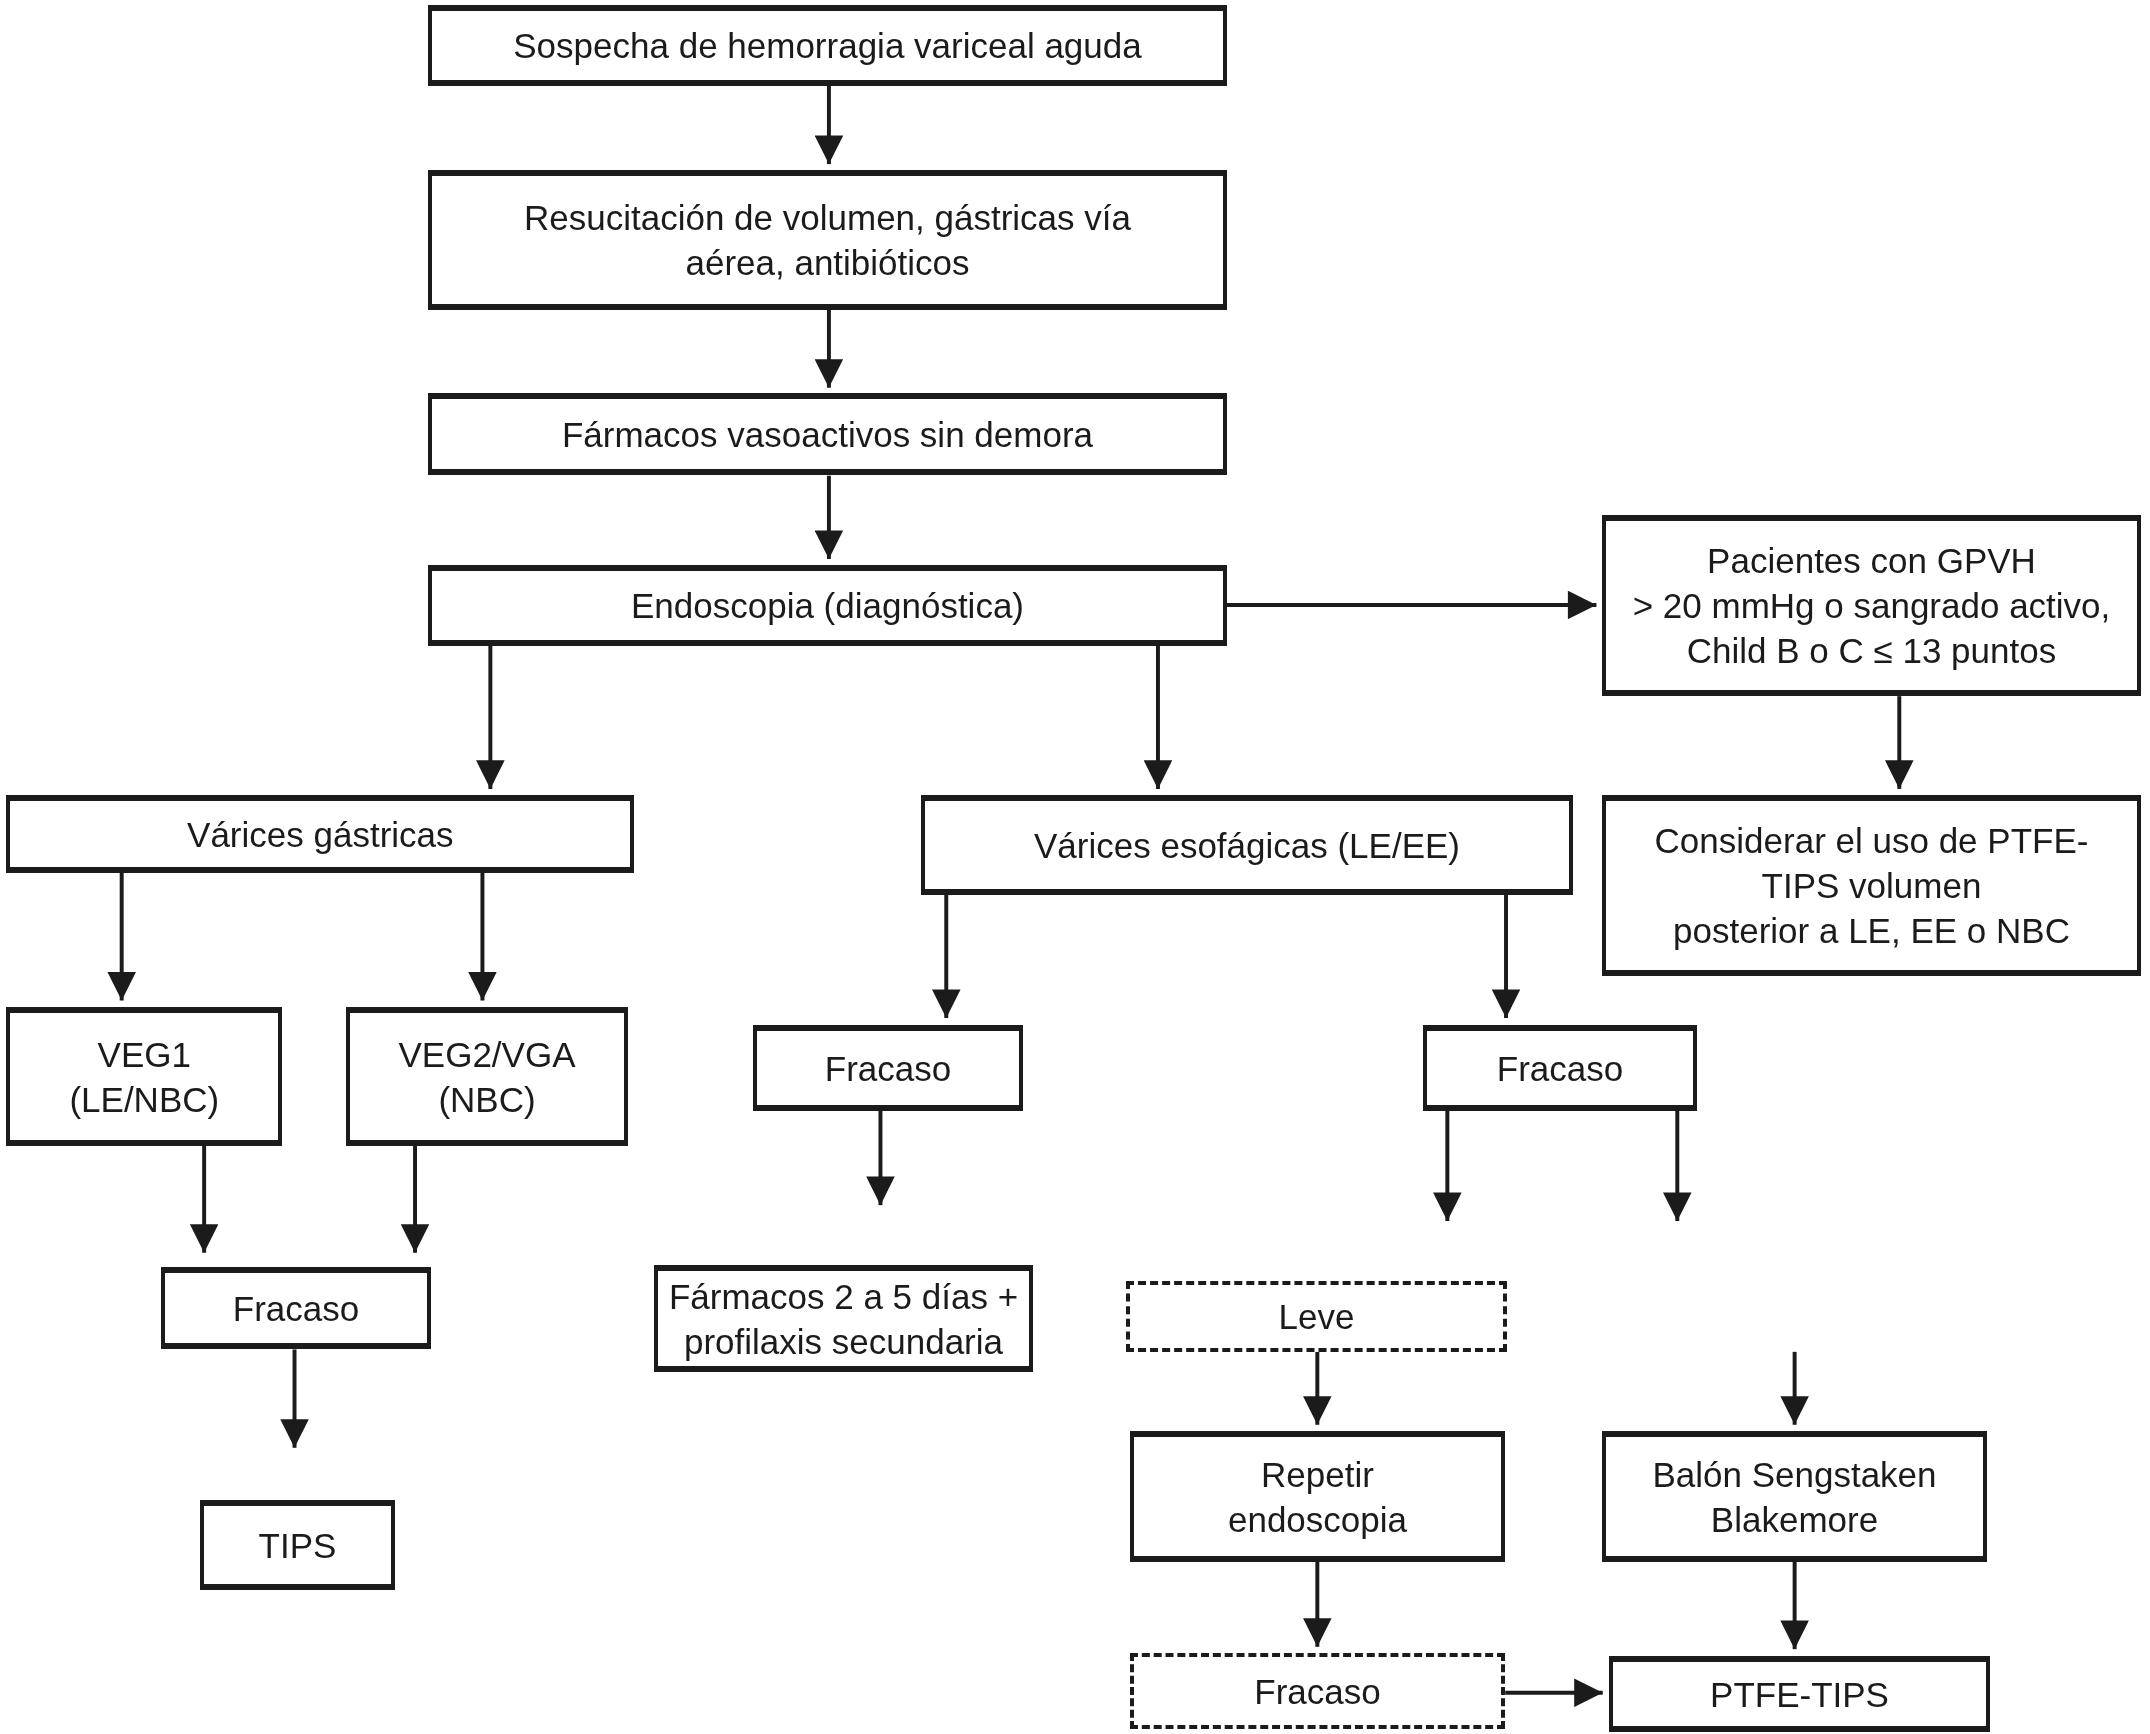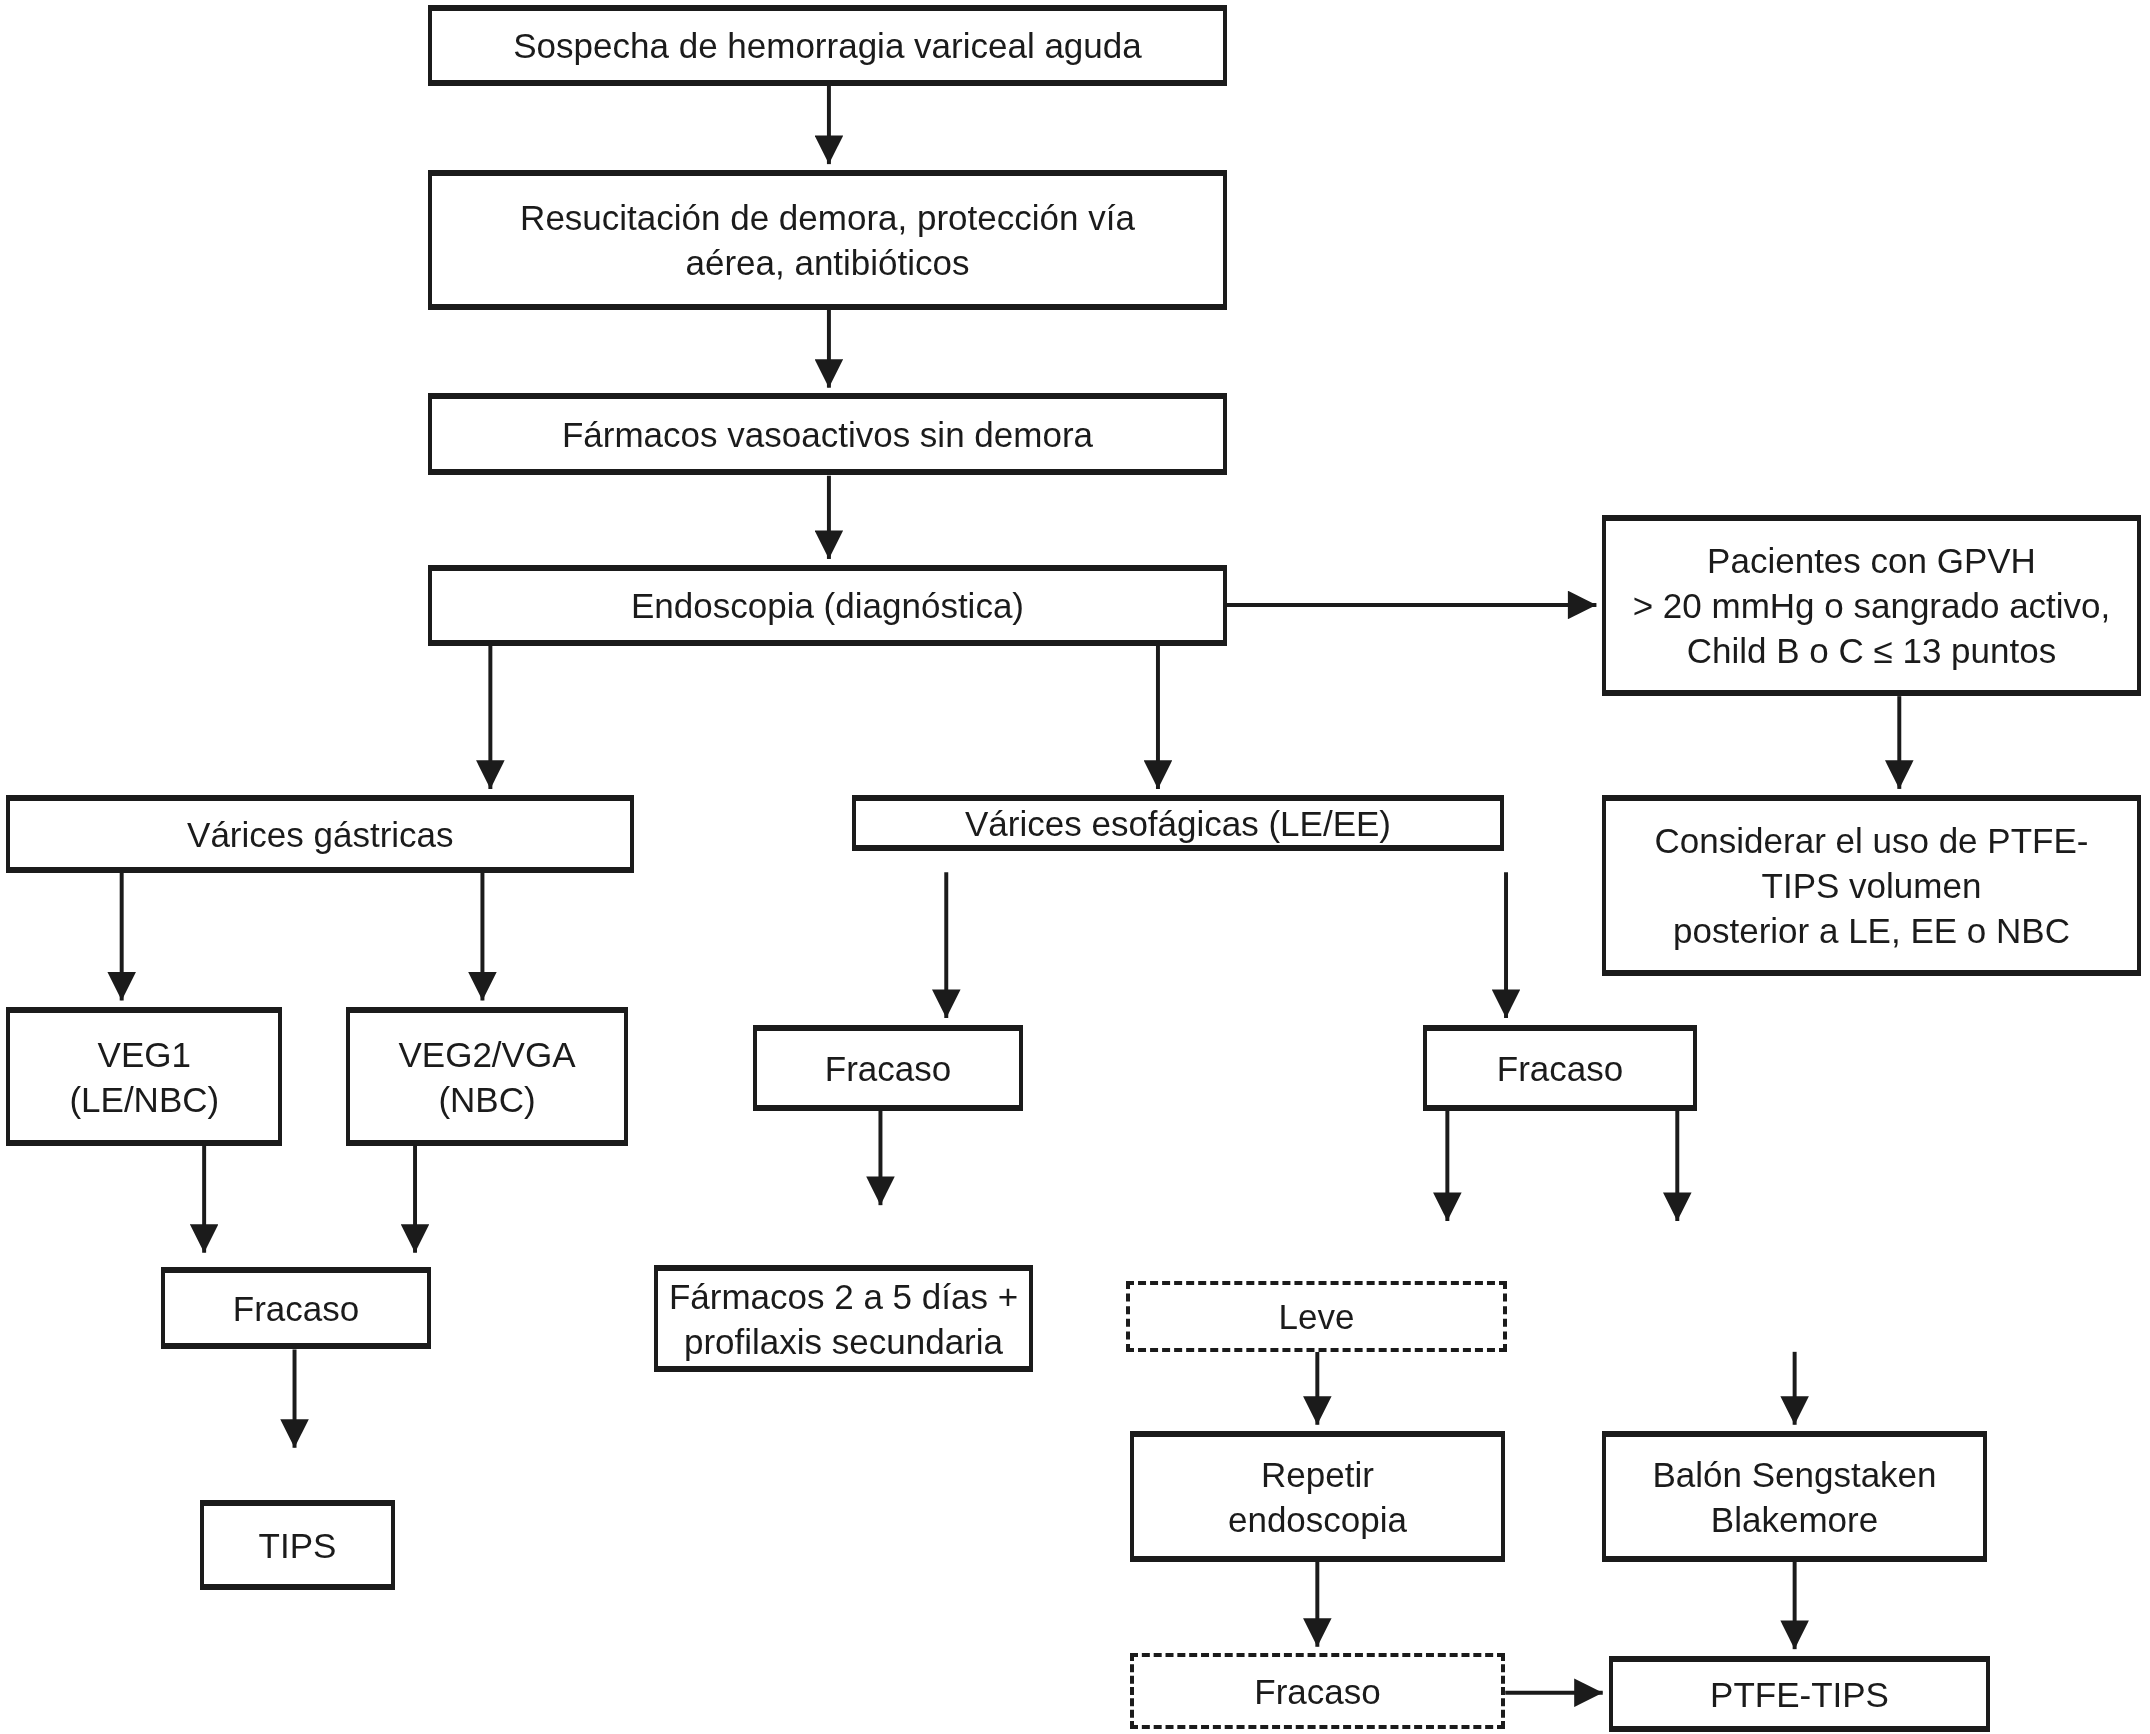--- a/index.html
+++ b/index.html
@@ -62,32 +62,32 @@
     <line class="edge" marker-end="url(#ah)" x1="1825" y1="1400" x2="1825" y2="1540"></line>
     <line class="edge" marker-end="url(#ah)" x1="2115" y1="1400" x2="2115" y2="1540"></line>
     <line class="edge" marker-end="url(#ah)" x1="1661" y1="1705" x2="1661" y2="1797"></line>
     <line class="edge" marker-end="url(#ah)" x1="2263" y1="1705" x2="2263" y2="1797"></line>
     <line class="edge" marker-end="url(#ah)" x1="1661" y1="1970" x2="1661" y2="2077"></line>
     <line class="edge" marker-end="url(#ah)" x1="2263" y1="1970" x2="2263" y2="2080"></line>
     <line class="edge" marker-end="url(#ah)" x1="1898" y1="2135" x2="2021" y2="2135"></line>
   </svg>
 
   <div class="node" style="left:428px;top:4.8px;width:799px;height:81px"><span class="lbl">Sospecha de hemorragia variceal aguda</span></div>
-  <div class="node" style="left:428px;top:170px;width:799px;height:140px"><span class="lbl">Resucitación de demora, protección vía
+  <div class="node" style="left:428px;top:170px;width:799px;height:140px"><span class="lbl">Resucitación de volumen, gástricas vía
 aérea, antibióticos</span></div>
   <div class="node" style="left:428px;top:393px;width:799px;height:82px"><span class="lbl">Fármacos vasoactivos sin demora</span></div>
   <div class="node" style="left:428px;top:565px;width:799px;height:81px"><span class="lbl">Endoscopia (diagnóstica)</span></div>
   <div class="node" style="left:1602px;top:515px;width:539px;height:181px"><span class="lbl">Pacientes con GPVH
 &gt; 20 mmHg o sangrado activo,
 Child B o C ≤ 13 puntos</span></div>
   <div class="node" style="left:1602px;top:795px;width:539px;height:181px"><span class="lbl">Considerar el uso de PTFE-
 TIPS volumen
 posterior a LE, EE o NBC</span></div>
   <div class="node" style="left:6.3px;top:795px;width:628px;height:78px"><span class="lbl">Várices gástricas</span></div>
-  <div class="node" style="left:852px;top:795px;width:652px;height:56px"><span class="lbl">Várices esofágicas (LE/EE)</span></div>
+  <div class="node" style="left:921px;top:795px;width:652px;height:100px"><span class="lbl">Várices esofágicas (LE/EE)</span></div>
   <div class="node" style="left:6.3px;top:1007px;width:276px;height:139px"><span class="lbl">VEG1
 (LE/NBC)</span></div>
   <div class="node" style="left:346px;top:1007px;width:282px;height:139px"><span class="lbl">VEG2/VGA
 (NBC)</span></div>
   <div class="node" style="left:161px;top:1267px;width:270px;height:82px"><span class="lbl">Fracaso</span></div>
   <div class="node" style="left:200px;top:1500px;width:195px;height:90px"><span class="lbl">TIPS</span></div>
   <div class="node" style="left:753px;top:1025px;width:270px;height:86px"><span class="lbl">Fracaso</span></div>
   <div class="node" style="left:1423px;top:1025px;width:274px;height:86px"><span class="lbl">Fracaso</span></div>
   <div class="node" style="left:654px;top:1265px;width:379px;height:107px"><span class="lbl">Fármacos 2 a 5 días +
 profilaxis secundaria</span></div>

